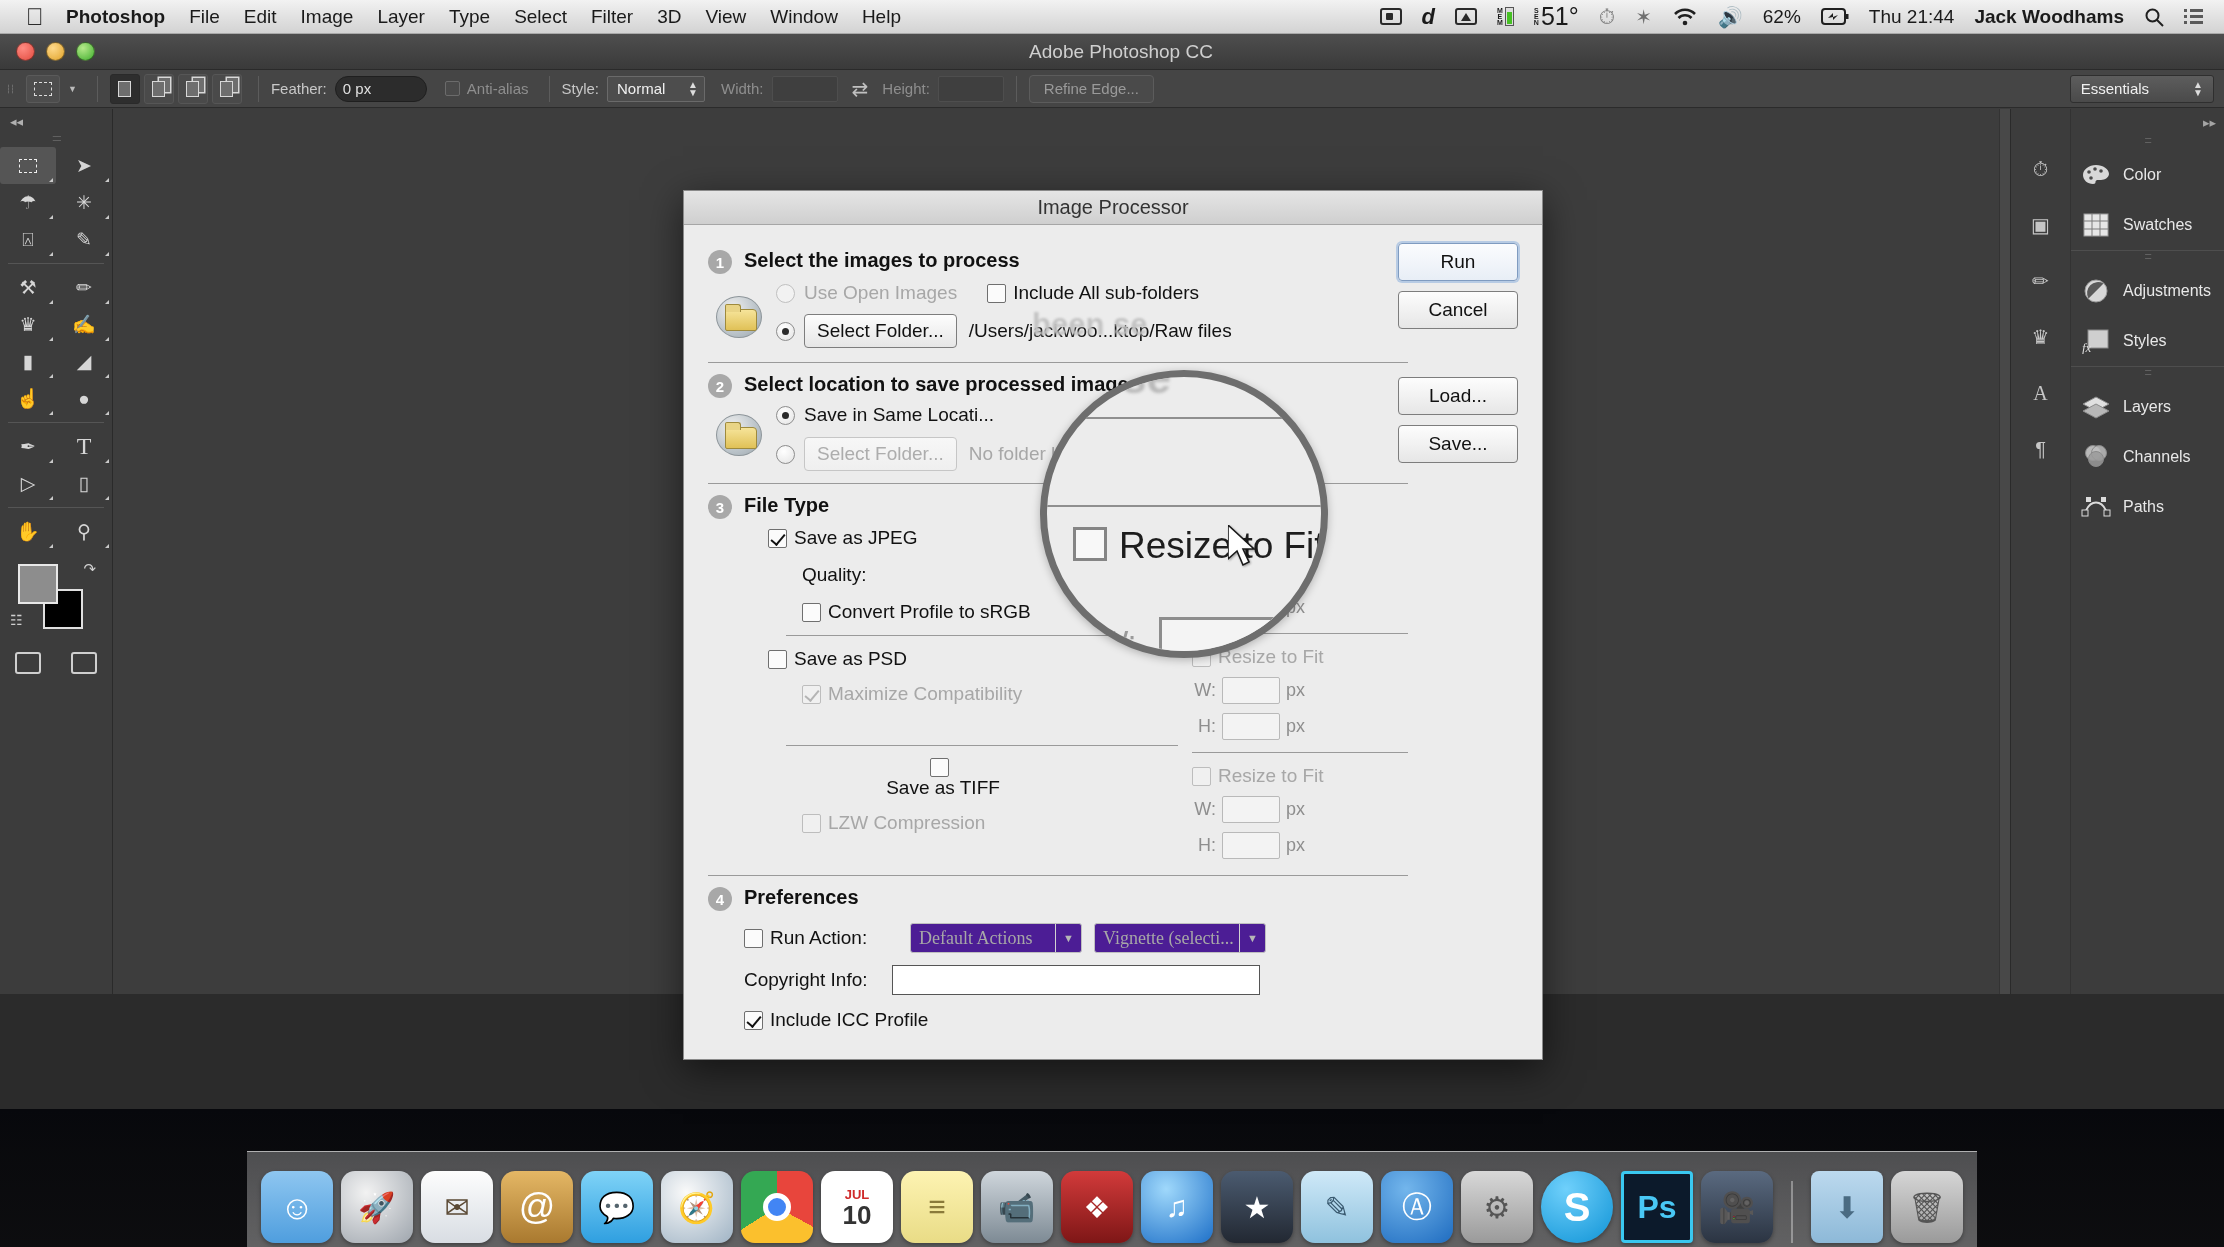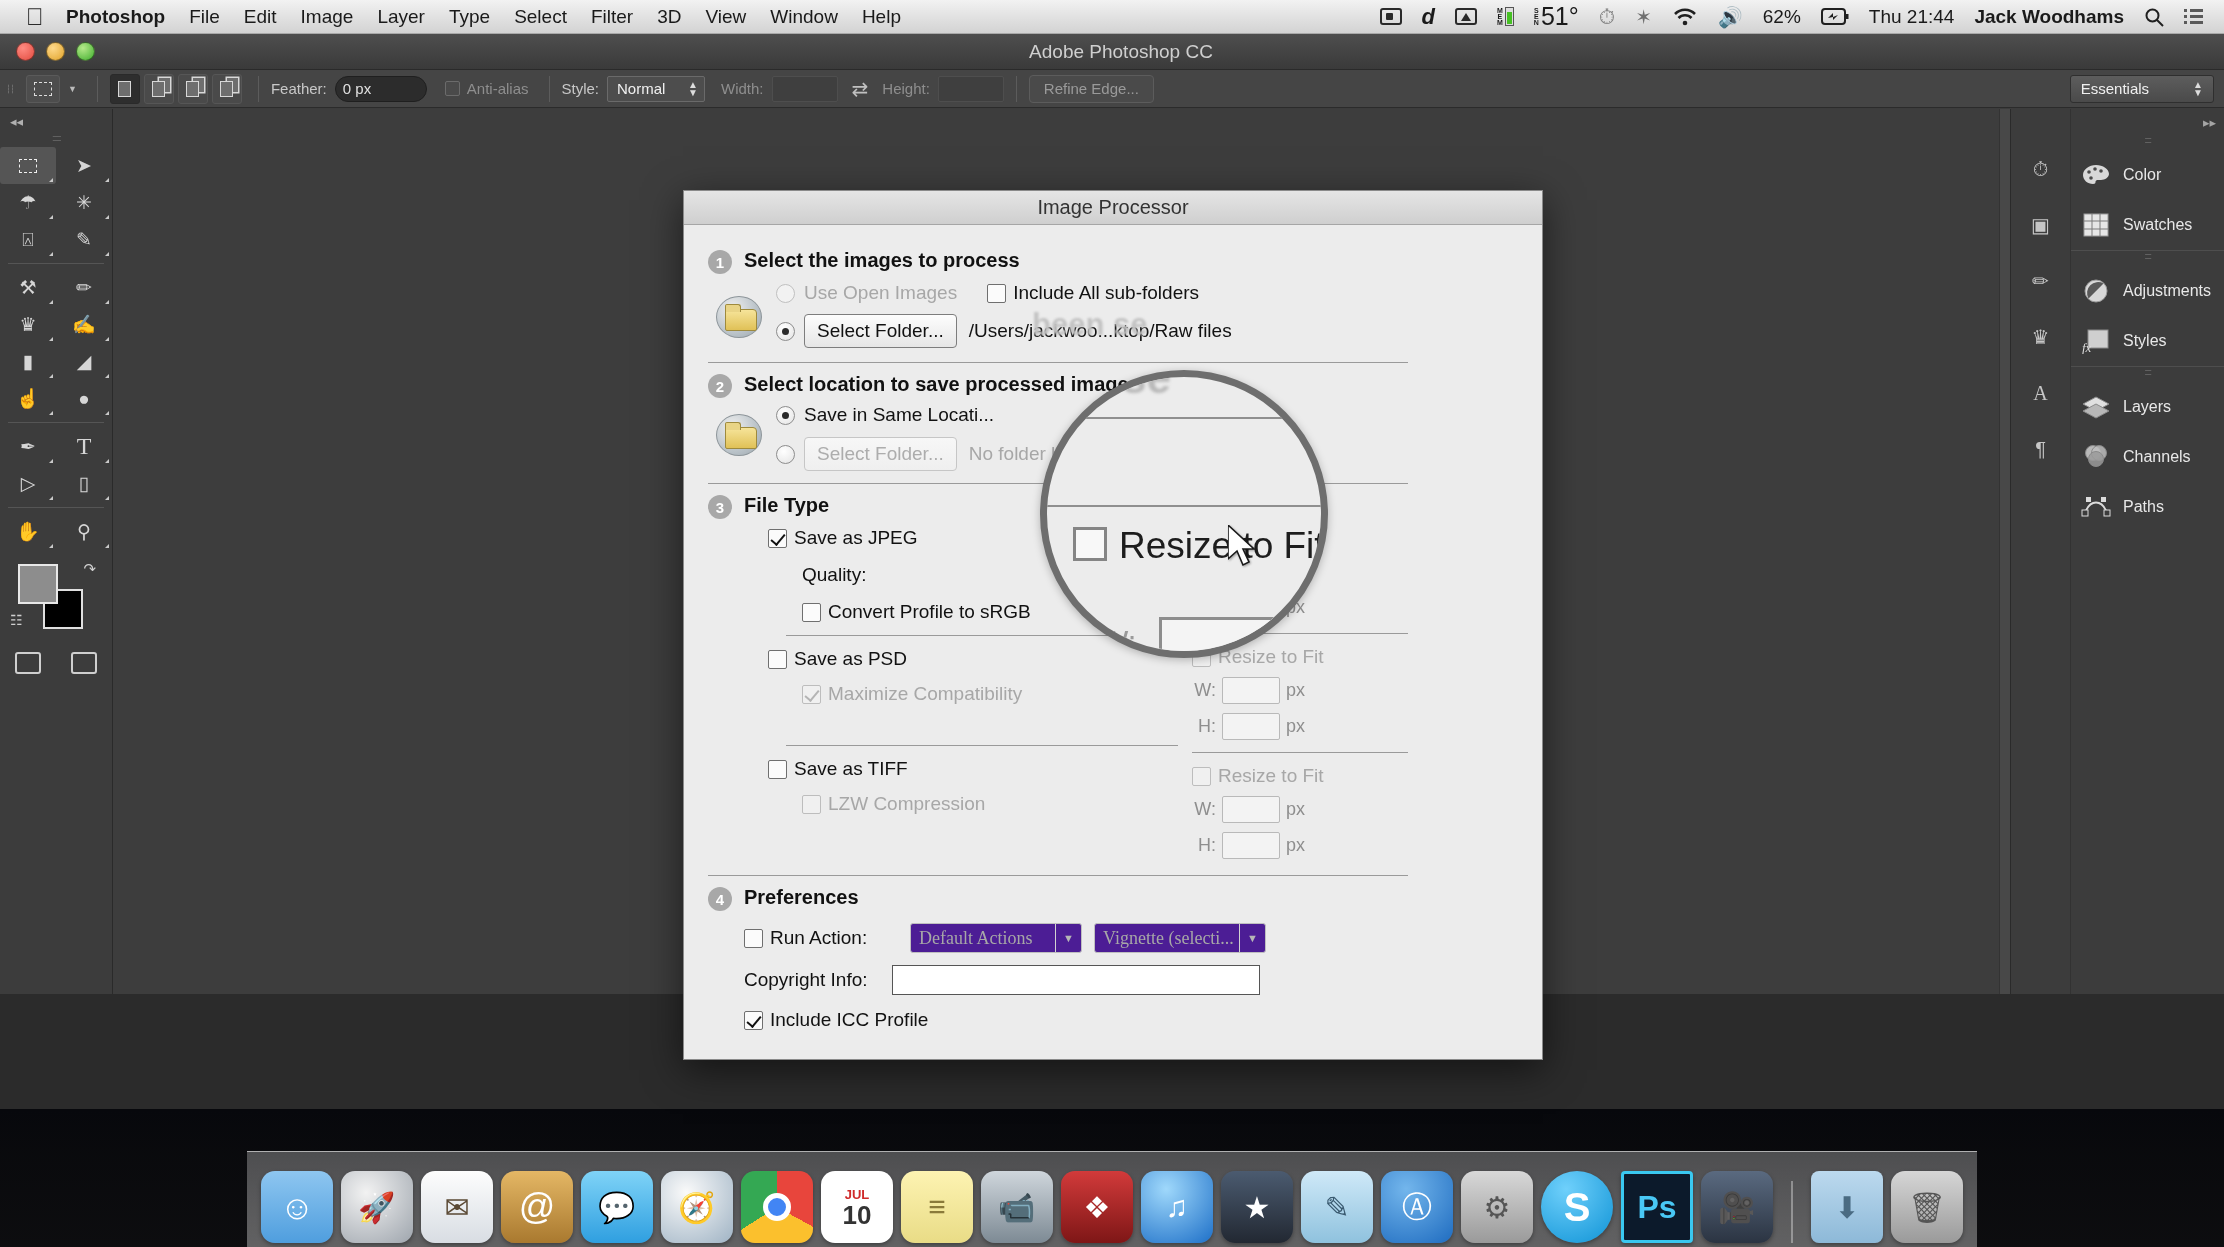--- a/index.html
+++ b/index.html
@@ -572,20 +572,27 @@
       </div>
     </div>
   </div>
 
   <div class="dialog">
     <div class="dlg-title">Image Processor</div>
     <div class="dlg-body">
 
       <div class="ghost-behind">been se</div>
 
+      <div class="right-col">
+        <div class="btn-std btn-default">Run</div>
+        <div class="btn-std">Cancel</div>
+        <div style="height:38px"></div>
+        <div class="btn-std">Load...</div>
+        <div class="btn-std">Save...</div>
+      </div>
 
       <div style="width:700px;">
 
         <div class="step">
           <div class="step-num">1</div>
           <div class="step-title">Select the images to process</div>
         </div>
         <div style="display:flex; align-items:flex-start; margin-top:8px;">
           <div class="folder-ic" style="margin:14px 10px 0 8px;">
             <div class="globe"></div>
@@ -658,21 +665,21 @@
             <div class="row" style="margin-left:60px;">
               <span class="chk"></span>
               <span class="lbl">Save as PSD</span>
             </div>
             <div class="row" style="margin-left:94px; margin-top:13px;">
               <span class="chk dis on"></span>
               <span class="lbl dim">Maximize Compatibility</span>
             </div>
             <div class="hr" style="margin:40px 0 12px 78px; width:392px;"></div>
 
-            <div class="row" style="margin-left:60px;">
+            <div class="row" style="flex-direction:column;">
               <span class="chk"></span>
               <span class="lbl">Save as TIFF</span>
             </div>
             <div class="row" style="margin-left:94px; margin-top:13px;">
               <span class="chk dis"></span>
               <span class="lbl dim">LZW Compression</span>
             </div>
           </div>
 
           <div class="col-right">

